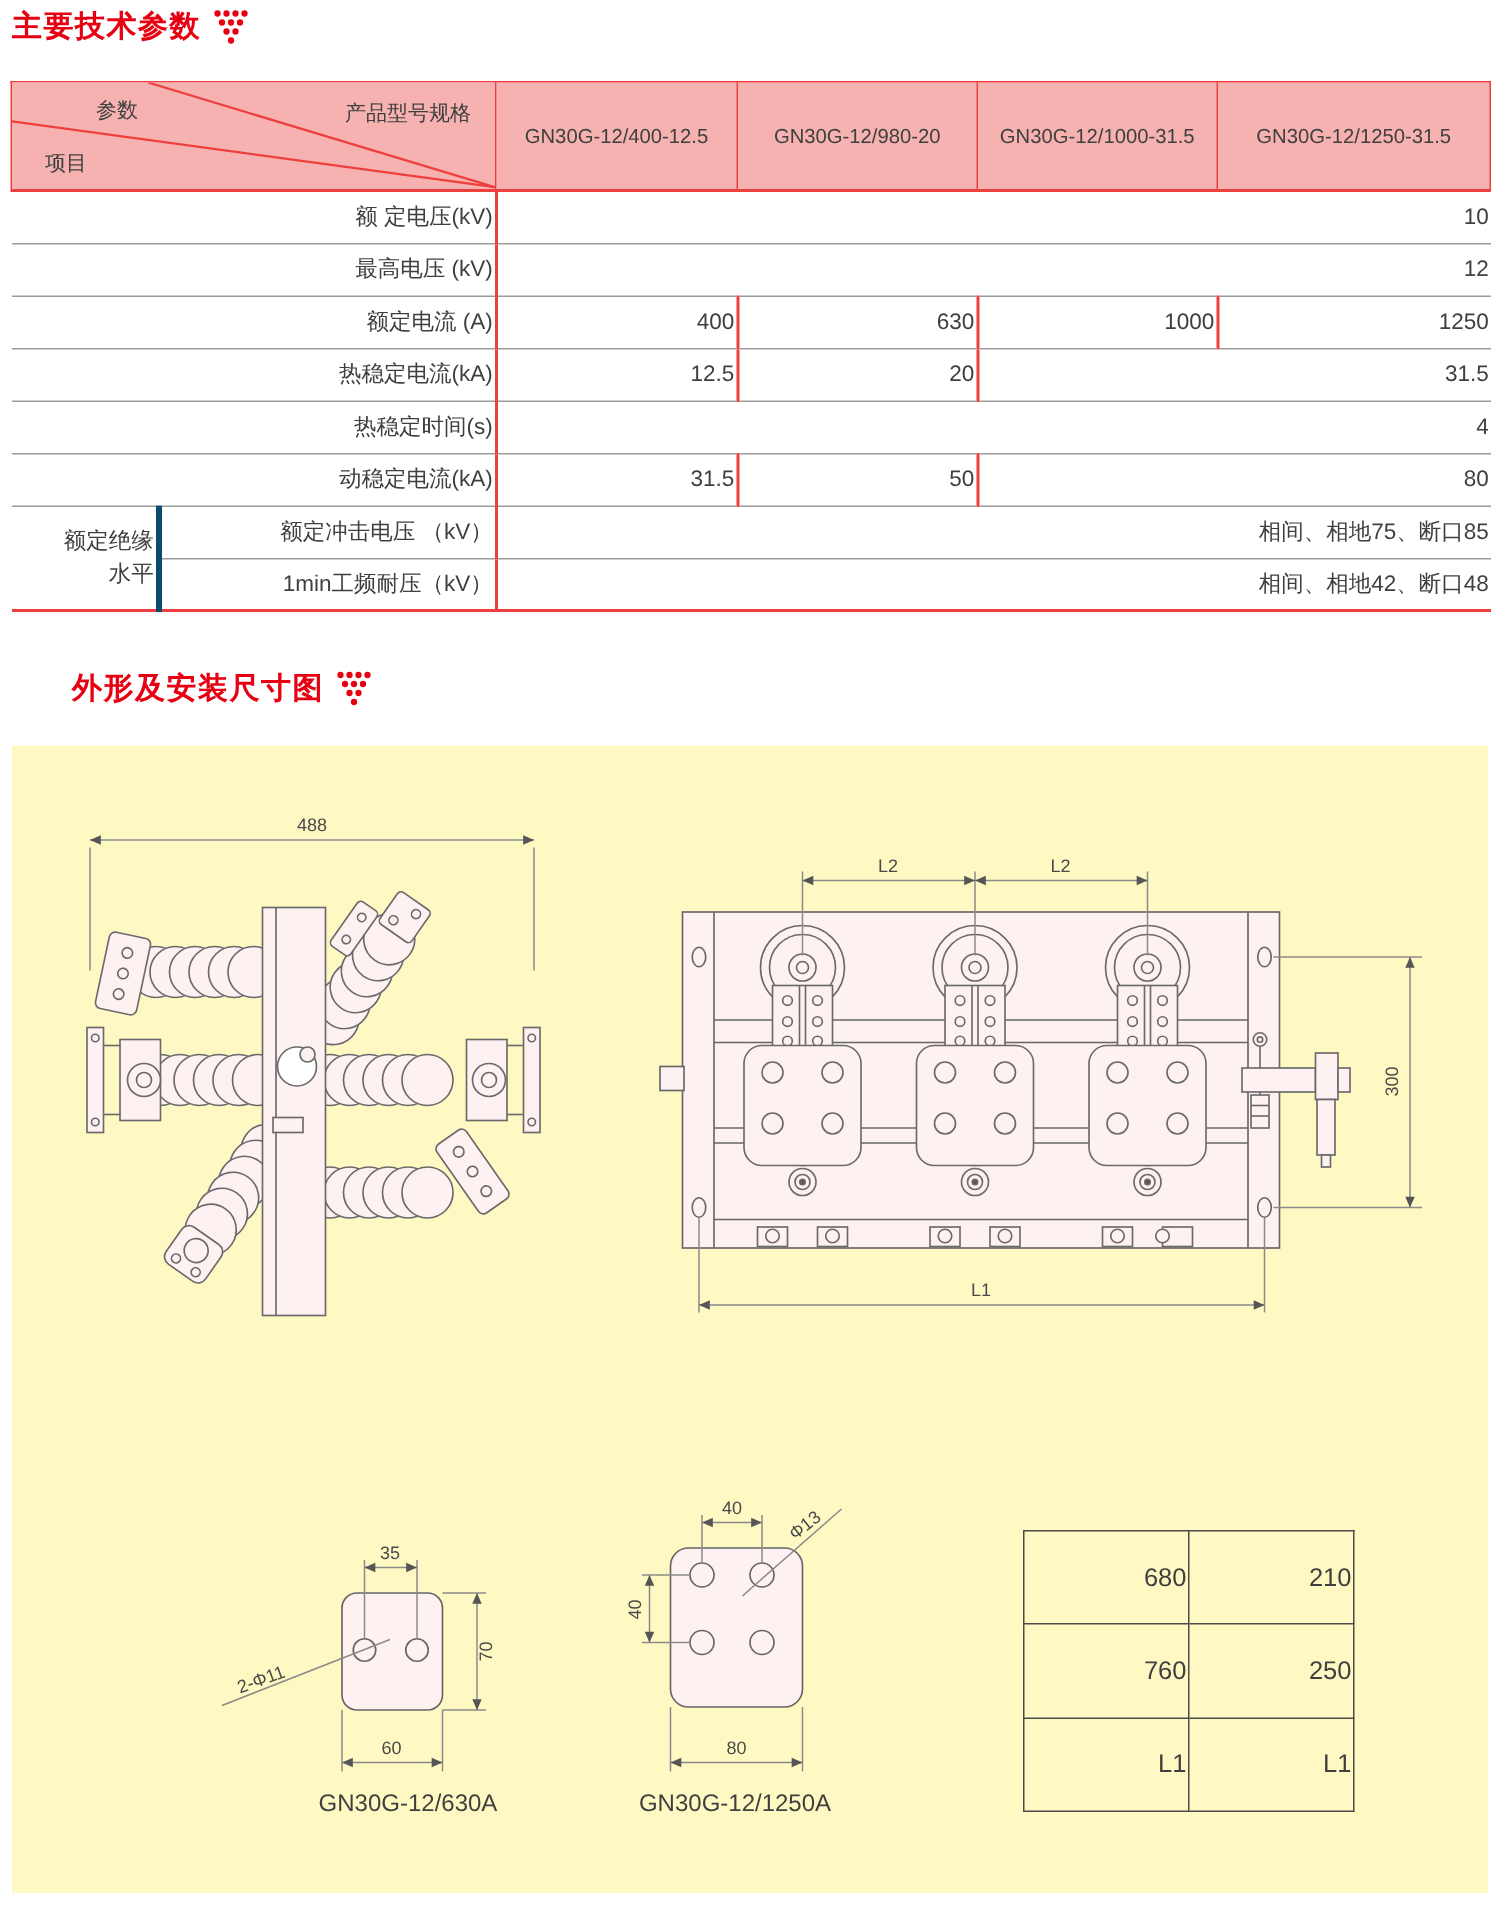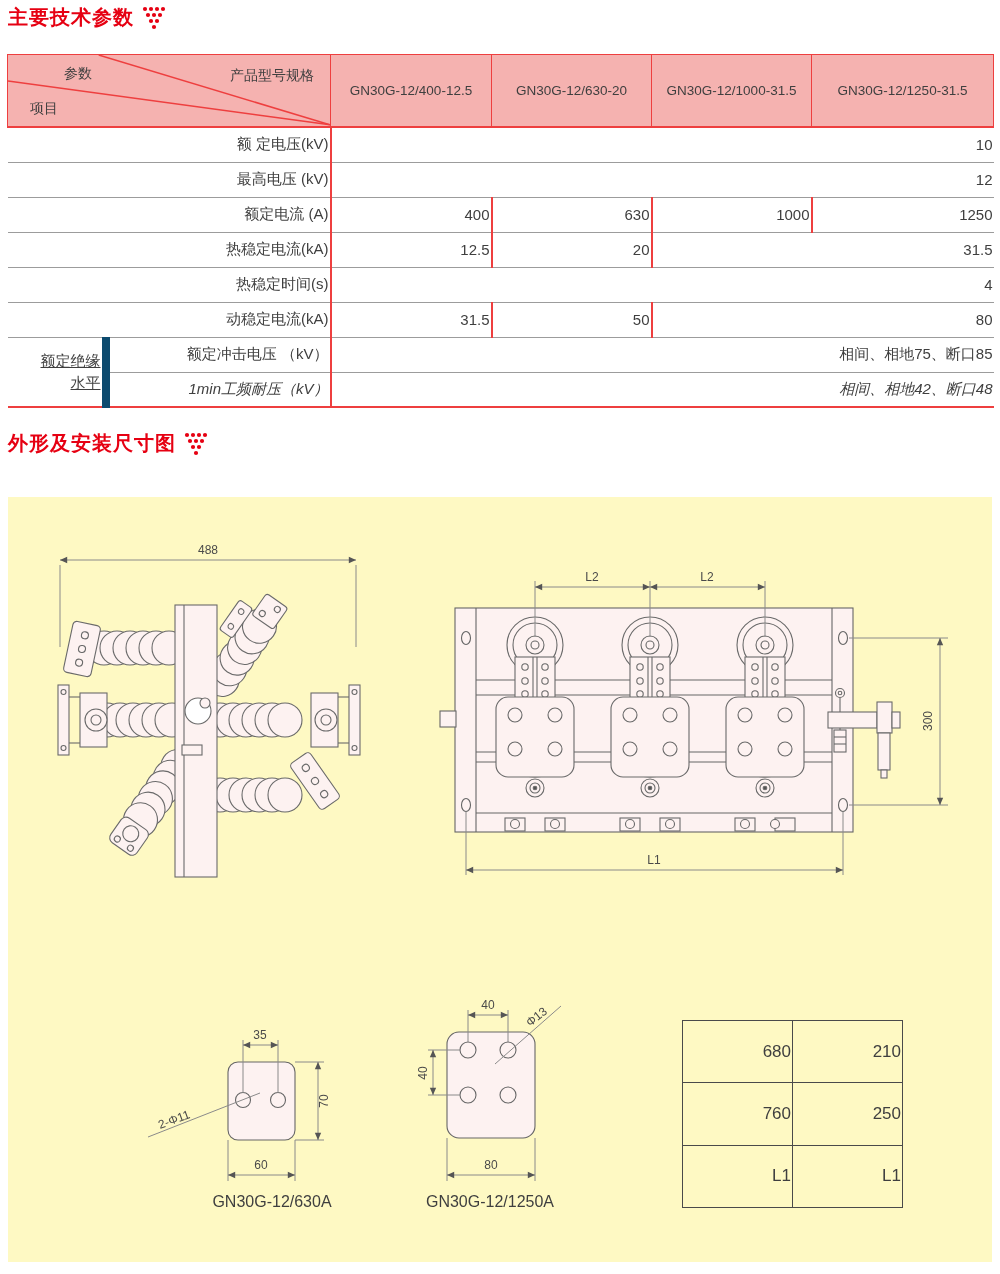--- a/index.html
+++ b/index.html
@@ -13,24 +13,24 @@
   table.spec thead td{background:#f5b2b0;border:1.5px solid #ee3f3f;border-bottom:2px solid #ee3f3f;height:69px;text-align:center;font-size:13.5px;color:#3f3f3f;}
   td.corner{position:relative;padding:0;}
   td.corner .c-param{position:absolute;left:56px;top:10px;font-size:14px;}
   td.corner .c-model{position:absolute;right:16px;top:12px;font-size:14px;}
   td.corner .c-item{position:absolute;left:22px;bottom:8px;font-size:14px;}
   td.corner svg{position:absolute;inset:0;}
   tr.b{height:35px;}
   tr.b td{border-bottom:1px solid #9c9c9c;}
   td.lbl{text-align:left;padding-left:24px;}
   td.val{text-align:center;border-left:2px solid #ee3f3f;}
-  td.grp{border-right:8px solid #0c4a6e;padding-left:24px;line-height:1.45;font-size:15px;text-decoration:underline;}
+  td.grp{border-right:4px solid #0c4a6e;padding-left:24px;line-height:1.45;font-size:15px;}
   td.sub{text-align:left;padding-left:14px;border-right:2px solid #ee3f3f;}
   table.spec{border-bottom:2px solid #ee3f3f;}
-  tr.ins-last td{border-bottom:2px solid #ee3f3f;font-style:italic;}
+  tr.ins-last td{border-bottom:2px solid #ee3f3f;}
   
   .panel{position:absolute;left:8px;top:497px;width:984px;height:765px;background:#fef9c3;}
   .panel svg text{font-family:"Liberation Sans","DejaVu Sans",sans-serif;}
   .dim-txt{font-size:12px;fill:#4a4a4a;}
   .cap-txt{font-size:16px;fill:#3f3f3f;}
   .dimtable{position:absolute;left:674px;top:523px;width:221px;height:188px;border-collapse:collapse;table-layout:fixed;}
   .dimtable td{border:1.2px solid #4a4a4a;text-align:right;font-size:17px;color:#3f3f3f;height:46px;}
 </style>
 </head>
 <body>
@@ -69,21 +69,21 @@
         <td class="corner" colspan="2">
           <svg viewBox="0 0 323 71" preserveAspectRatio="none">
             <line x1="91" y1="0" x2="323" y2="70" stroke="#ee3f3f" stroke-width="1.5"></line>
             <line x1="0" y1="26" x2="323" y2="70" stroke="#ee3f3f" stroke-width="1.5"></line>
           </svg>
           <span class="c-param">参数</span>
           <span class="c-model">产品型号规格</span>
           <span class="c-item">项目</span>
         </td>
         <td>GN30G-12/400-12.5</td>
-        <td>GN30G-12/630-20</td>
+        <td>GN30G-12/980-20</td>
         <td>GN30G-12/1000-31.5</td>
         <td>GN30G-12/1250-31.5</td>
       </tr>
     </thead>
     <tbody>
       <tr class="b">
         <td class="lbl" colspan="2">额 定电压(kV)</td>
         <td class="val" colspan="4">10</td>
       </tr>
       <tr class="b">
@@ -118,21 +118,21 @@
         <td class="sub">额定冲击电压 （kV）</td>
         <td class="val" colspan="4">相间、相地75、断口85</td>
       </tr>
       <tr class="b ins-last">
         <td class="sub">1min工频耐压（kV）</td>
         <td class="val" colspan="4">相间、相地42、断口48</td>
       </tr>
     </tbody>
   </table>
 
-  <div class="sec-title" style="top:430px;">
+  <div class="sec-title" style="top:445px;margin-left:40px;">
     <span>外形及安装尺寸图</span>
     <svg width="26" height="24" viewBox="0 0 26 24">
       <g fill="#e60012">
         <circle cx="3" cy="3" r="2.1"></circle>
           <circle cx="9" cy="3" r="2.1"></circle>
           <circle cx="15" cy="3" r="2.1"></circle>
           <circle cx="21" cy="3" r="2.1"></circle>
         <circle cx="6" cy="9" r="2.1"></circle>
           <circle cx="12" cy="9" r="2.1"></circle>
           <circle cx="18" cy="9" r="2.1"></circle>

